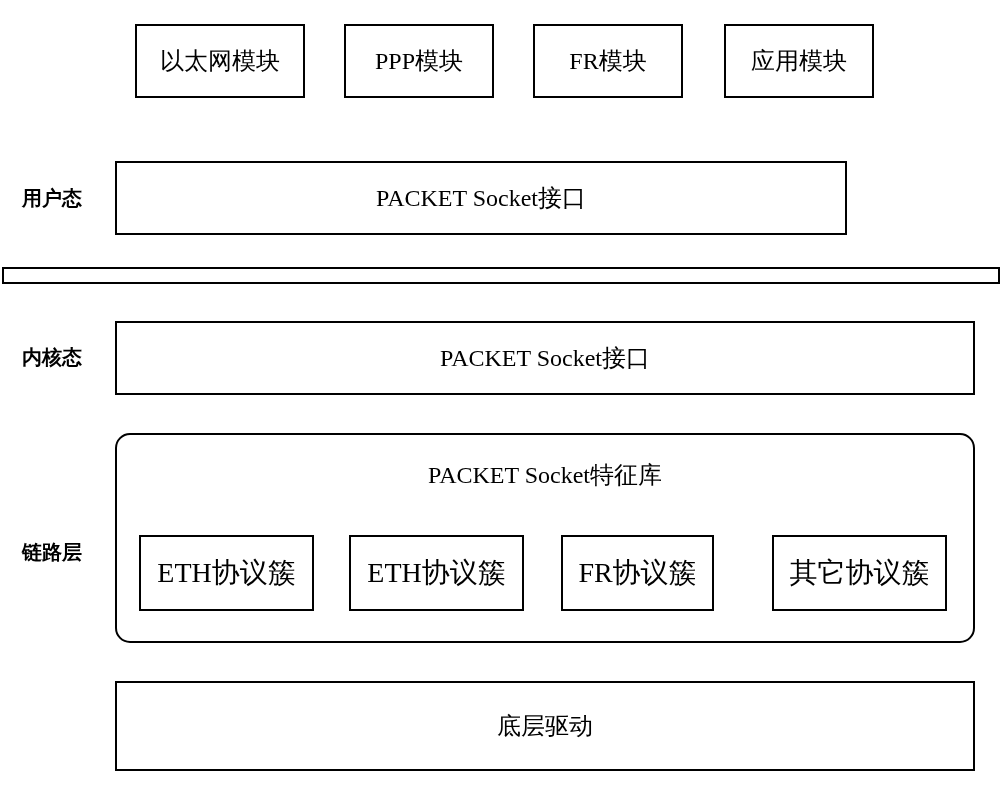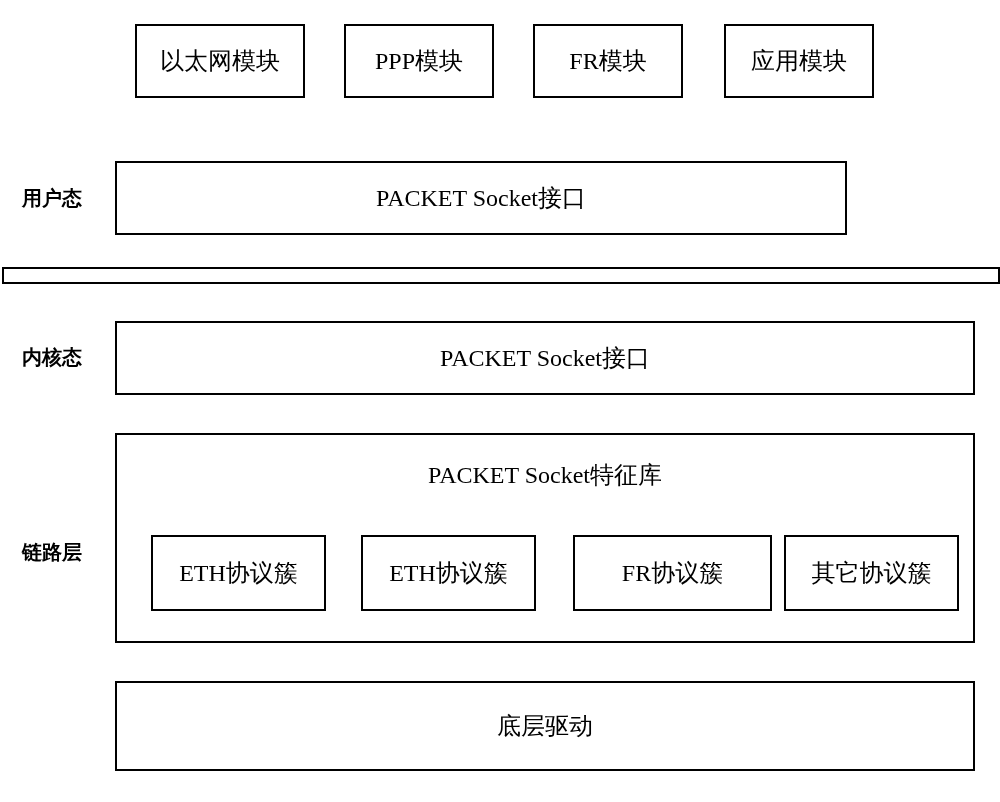--- a/index.html
+++ b/index.html
@@ -52,22 +52,21 @@
       width: 100%;
       text-align: center;
     }
     .inner-box {
       position: absolute;
       border: 2px solid #000;
       background: #fff;
       display: flex;
       align-items: center;
       justify-content: center;
-      font-size: 24px;
-      margin-left: 12px;
+      font-size: 28px;
     }
   </style>
 </head>
 <body>
 
 <div class="diagram">
 
   <div class="box" style="left:135px; top:24px; width:170px; height:74px;">
     <span>以太网模块</span>
   </div>
@@ -96,32 +95,32 @@
   </div>
 
   <div class="box" style="left:115px; top:321px; width:860px; height:74px;">
     <span>PACKET Socket接口</span>
   </div>
 
   <div class="label" style="left:2px; top:537px; width:100px; height:30px;">
     <span>链路层</span>
   </div>
 
-  <div class="feature-container" style="left:115px; top:433px; width:860px; height:210px;">
+  <div class="feature-container" style="left:115px; top:433px; width:860px; height:210px;border-radius:15px;">
     <div class="feature-title" style="top:24px;">
       <span>PACKET Socket特征库</span>
     </div>
 
     <div class="inner-box" style="left:22px; top:100px; width:175px; height:76px;">
       <span>ETH协议簇</span>
     </div>
     <div class="inner-box" style="left:232px; top:100px; width:175px; height:76px;">
       <span>ETH协议簇</span>
     </div>
-    <div class="inner-box" style="left:444px; top:100px; width:199px; height:76px;">
+    <div class="inner-box" style="left:444px; top:100px; width:153px; height:76px;">
       <span>FR协议簇</span>
     </div>
     <div class="inner-box" style="left:655px; top:100px; width:175px; height:76px;">
       <span>其它协议簇</span>
     </div>
   </div>
 
   <div class="box" style="left:115px; top:681px; width:860px; height:90px;">
     <span>底层驱动</span>
   </div>

